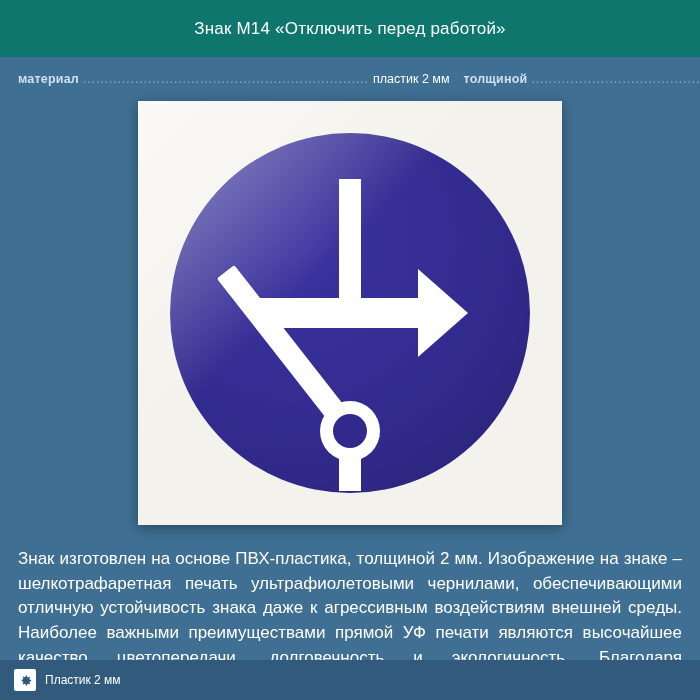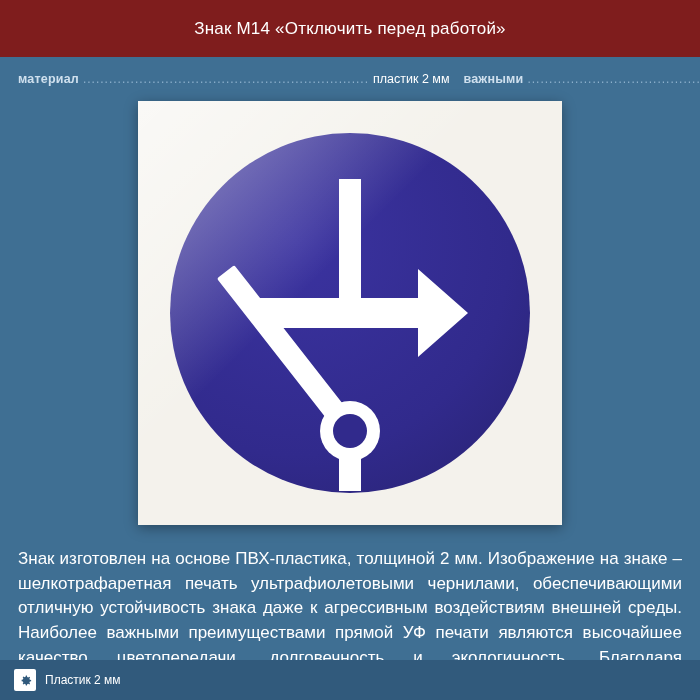--- a/index.html
+++ b/index.html
@@ -16,21 +16,21 @@
   .page {
     position: relative;
     width: 700px;
     height: 700px;
     background: #3f6f93;
     box-sizing: border-box;
   }
   
   .header {
     height: 57px;
-    background: #7f1d1d;
+    background: #0f766e;
     display: flex;
     align-items: center;
     justify-content: center;
   }
   .header-title {
     color: #ffffff;
     font-size: 17px;
     letter-spacing: 0.2px;
   }
   
@@ -149,21 +149,21 @@
     <div class="header-title">Знак M14 «Отключить перед работой»</div>
   </div>
 
   <div class="specs">
     <div class="spec-group first">
       <span class="spec-label">материал</span>
       <span class="dots">..................................................................</span>
       <span class="spec-value">пластик 2 мм</span>
     </div>
     <div class="spec-group second">
-      <span class="spec-label">важными</span>
+      <span class="spec-label">толщиной</span>
       <span class="dots">..................................................................</span>
 
     </div>
   </div>
 
   <div class="image-wrap">
     <div class="sign-card">
       <svg class="sign-svg" viewBox="0 0 424 424">
         <defs>
           <radialGradient id="circGrad" cx="35%" cy="30%" r="85%">

